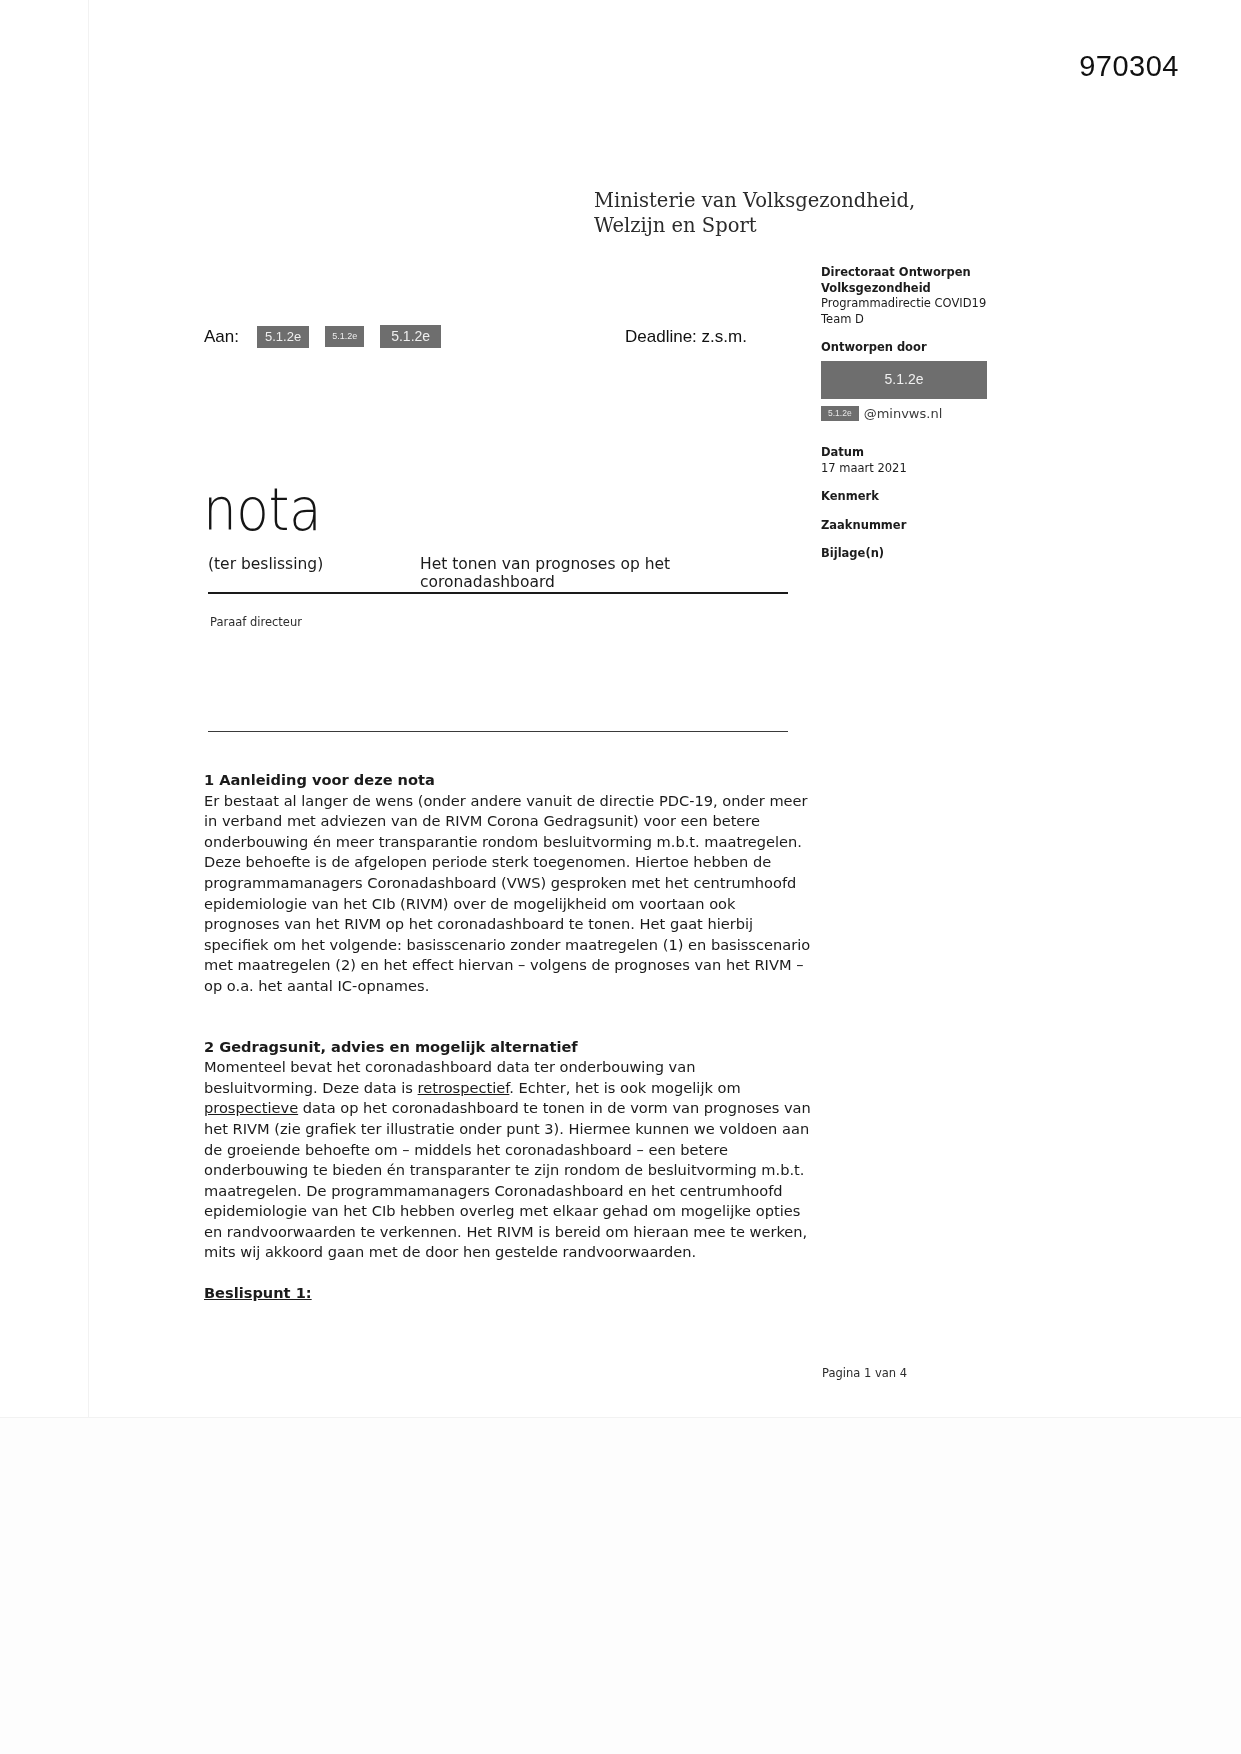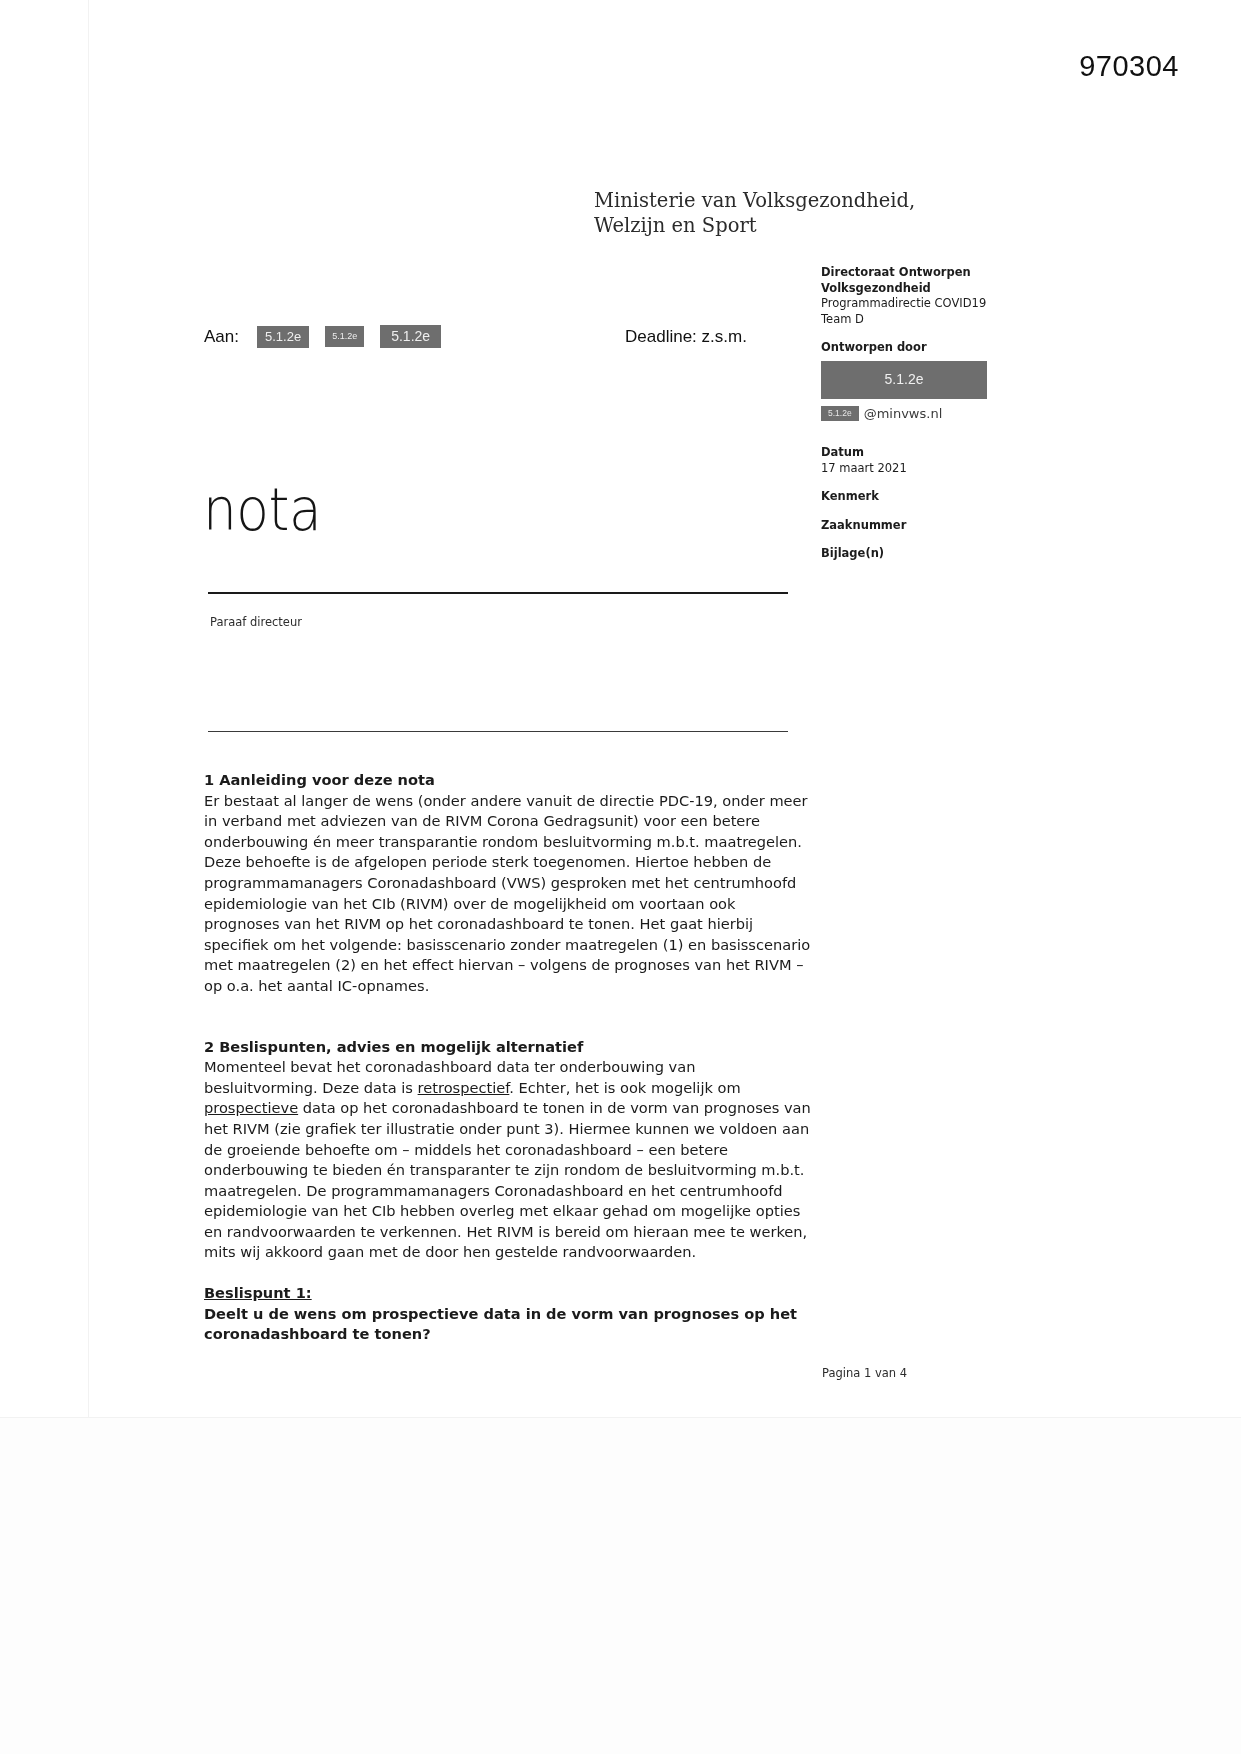--- a/index.html
+++ b/index.html
@@ -287,43 +287,46 @@
     <div></div>
 
     <div class="meta-gap"></div>
 
     <div class="meta-strong">Bijlage(n)</div>
     <div></div>
   </div>
 
   <div class="nota-title">nota</div>
 
+  <div class="subtitle-row">
+    <div class="subtitle-kind">(ter beslissing)</div>
+    <div class="subtitle-text">Het tonen van prognoses op het coronadashboard</div>
+  </div>
 
   <div class="rule rule-1"></div>
   <div class="paraaf">Paraaf directeur</div>
   <div class="rule rule-2"></div>
 
   <div class="body">
 
     <h2>
       <span class="num">1</span><span>Aanleiding voor deze nota</span>
     </h2>
     <p>Er bestaat al langer de wens (onder andere vanuit de directie PDC-19, onder meer in verband met adviezen van de RIVM Corona Gedragsunit) voor een betere onderbouwing én meer transparantie rondom besluitvorming m.b.t. maatregelen. Deze behoefte is de afgelopen periode sterk toegenomen. Hiertoe hebben de programmamanagers Coronadashboard (VWS) gesproken met het centrumhoofd epidemiologie van het CIb (RIVM) over de mogelijkheid om voortaan ook prognoses van het RIVM op het coronadashboard te tonen. Het gaat hierbij specifiek om het volgende: basisscenario zonder maatregelen (1) en basisscenario met maatregelen (2) en het effect hiervan – volgens de prognoses van het RIVM – op o.a. het aantal IC-opnames.</p>
 
     <div class="spacer"></div>
 
 
     <div class="spacer"></div>
 
     <h2>
-      <span class="num">2</span><span>Beslispunten, advies en mogelijk alternatief</span>
+      <span class="num">2</span><span>Gedragsunit, advies en mogelijk alternatief</span>
     </h2>
     <p><span>Momenteel bevat het coronadashboard data ter onderbouwing van besluitvorming. Deze data is </span><u>retrospectief</u><span>. Echter, het is ook mogelijk om </span><u>prospectieve</u><span> data op het coronadashboard te tonen in de vorm van prognoses van het RIVM (zie grafiek ter illustratie onder punt 3). Hiermee kunnen we voldoen aan de groeiende behoefte om – middels het coronadashboard – een betere onderbouwing te bieden én transparanter te zijn rondom de besluitvorming m.b.t. maatregelen. De programmamanagers Coronadashboard en het centrumhoofd epidemiologie van het CIb hebben overleg met elkaar gehad om mogelijke opties en randvoorwaarden te verkennen. Het RIVM is bereid om hieraan mee te werken, mits wij akkoord gaan met de door hen gestelde randvoorwaarden.</span></p>
 
     <div class="spacer"></div>
 
     <p class="beslispunt-head">Beslispunt 1:</p>
-    <p class="beslispunt-q">Deelt u de wens om prospectieve data in de vorm van prognoses op het coronadashboard te tonen?</p>
   </div>
 
   <div class="footer">Pagina 1 van 4</div>
 
 </div>
 
 </body></html>

